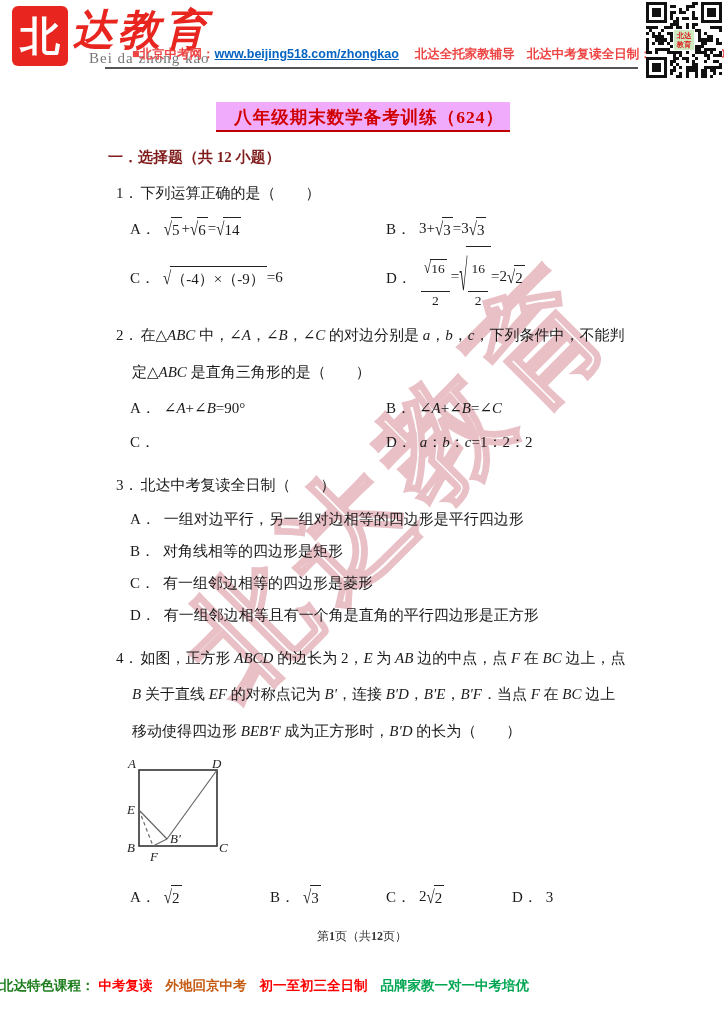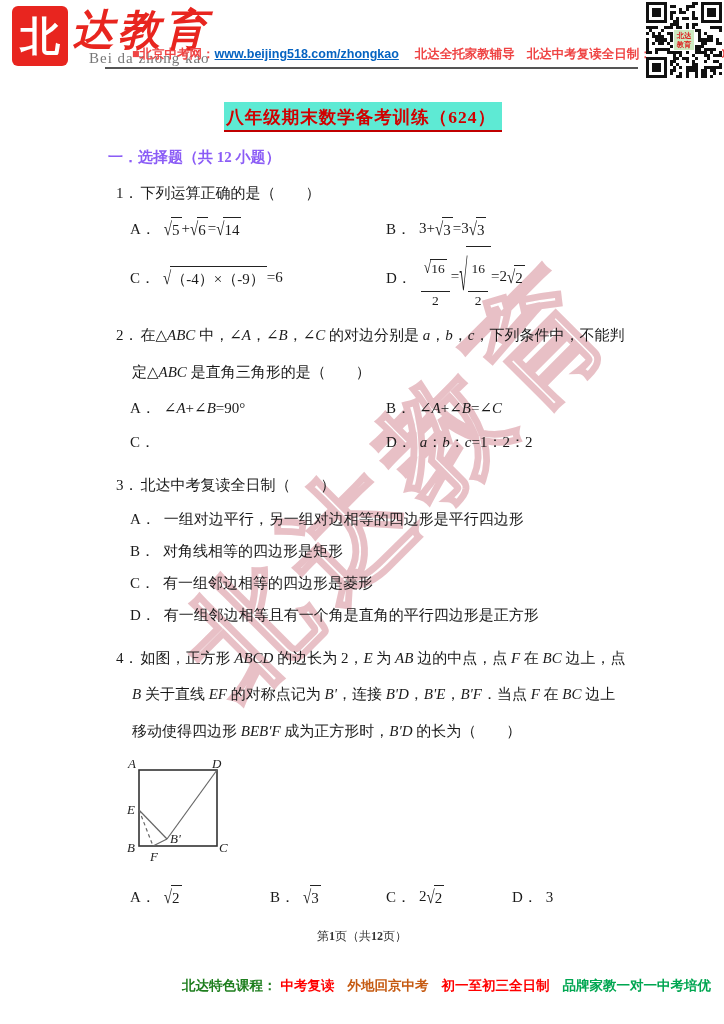--- a/index.html
+++ b/index.html
@@ -24,24 +24,24 @@
   .qr{position:absolute;right:2px;top:2px;width:76px;height:76px;}
   
   .watermark{position:absolute;left:120px;top:400px;width:560px;text-align:center;
              font-size:122px;font-weight:bold;letter-spacing:14px;white-space:nowrap;
              transform:rotate(-45deg);transform-origin:50% 50%;
              color:transparent;-webkit-text-stroke:3px rgba(214,140,152,0.55);
              z-index:0;pointer-events:none;}
   
   .content{position:relative;z-index:1;padding:0 98px 0 100px;}
   .doc-title-wrap{text-align:center;margin-top:14px;}
-  .doc-title{display:inline-block;background:#5eead4;color:#d10000;font-weight:bold;
-             font-size:17.5px;padding:3px 6px 1px 2px;border-bottom:2.5px solid #c00000;
+  .doc-title{display:inline-block;background:#f0abfc;color:#d10000;font-weight:bold;
+             font-size:17.5px;padding:3px 6px 1px 18px;border-bottom:2.5px solid #c00000;
              letter-spacing:1px;}
-  .section-heading{font-weight:bold;font-size:15px;margin:16px 0 4px 8px;color:#8b5cf6;}
+  .section-heading{font-weight:bold;font-size:15px;margin:16px 0 4px 8px;color:#7f1d1d;}
   .question{margin-top:8px;font-size:15px;}
   .q-stem{line-height:2.45;padding-left:24px;text-indent:-16px;margin-left:8px;}
   .q-num{margin-right:2px;}
   .q-options{padding-left:22px;margin-left:8px;}
   .q-options.cols-2{display:grid;grid-template-columns:256px 1fr;}
   .q-options.cols-4{display:grid;grid-template-columns:140px 116px 126px 1fr;}
   .q-options .opt{display:flex;align-items:center;min-height:34px;line-height:1.6;}
   .q-options.cols-1 .opt{min-height:32px;line-height:2.1;}
   .opt-label{margin-right:8px;}
   i{font-family:"Liberation Serif",serif;}
@@ -54,21 +54,21 @@
   .frac{display:inline-flex;flex-direction:column;text-align:center;vertical-align:middle;
         font-size:13.5px;line-height:1.3;margin:0 1px;}
   .frac .num{padding:13px 3px;}
   .frac .den{border-top:1.4px solid #222;padding:0 3px;}
   
   .fig{margin:8px 0 0 14px;}
   .fig text{font-size:13px;font-style:italic;font-family:"Liberation Serif",serif;fill:#222;}
   
   .page-num{position:absolute;left:0;right:0;top:928px;text-align:center;font-size:12px;
             color:#333;z-index:1;}
-  .bottom-bar{position:absolute;left:0;right:0;top:977px;text-align:right;font-size:13.5px;
+  .bottom-bar{position:absolute;left:0;right:0;top:977px;text-align:left;font-size:13.5px;
               font-weight:bold;z-index:1;white-space:nowrap;}
   .bottom-bar span{margin-right:13px;}
   .bottom-bar span:first-child{margin-right:4px;}
 </style>
 </head>
 <body>
 
 <div class="page">
 
   <div class="header">

